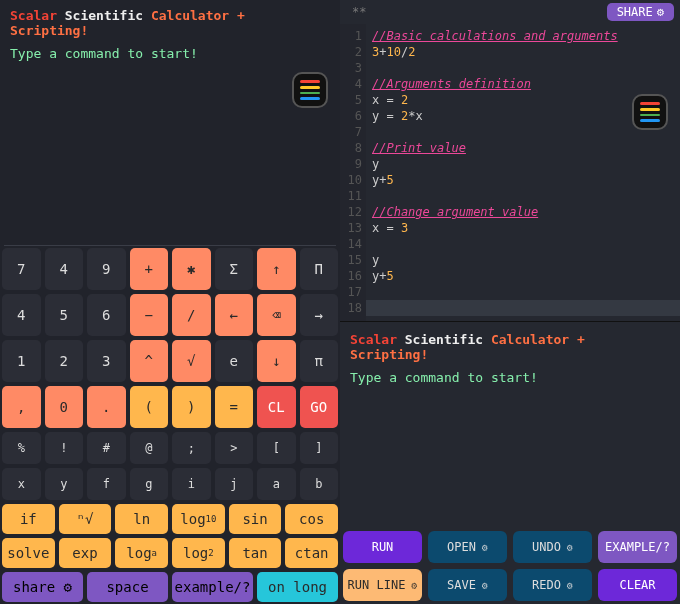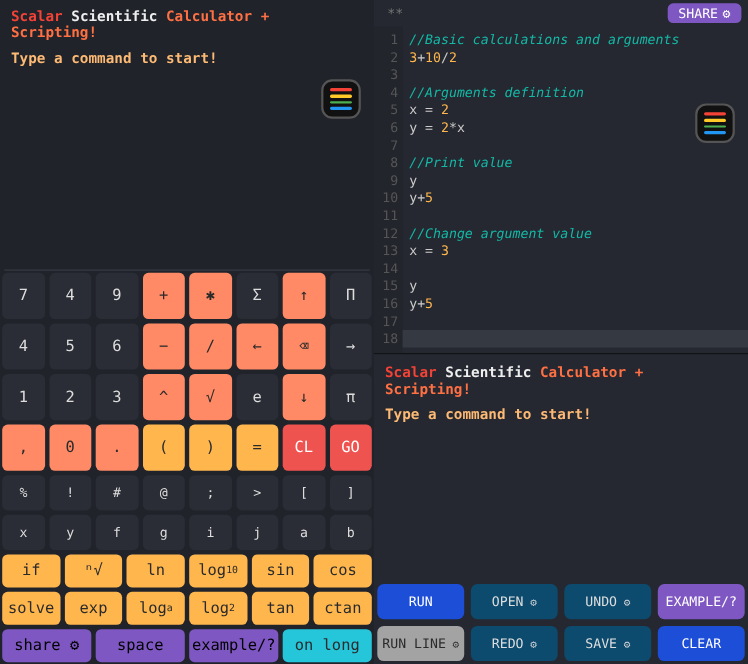--- a/index.html
+++ b/index.html
@@ -5,21 +5,21 @@
   * { box-sizing: border-box; margin: 0; padding: 0; }
   html, body { width: 680px; height: 604px; background: #1e1e1e; font-family: 'Consolas','Menlo',monospace; overflow: hidden; font-size: 13px; }
   .app { display: flex; width: 100%; height: 100%; }
 
   
   .left { width: 340px; height: 604px; background: #21232b; position: relative; }
   .title-line { padding: 8px 10px 2px; font-size: 13px; font-weight: bold; }
   .t-red { color: #f44336; }
   .t-white { color: #eeeeee; }
   .t-orange { color: #ff7043; }
-  .prompt-line { padding: 6px 10px; color: #fdba74; font-size: 13px; font-weight: bold; }
+  .prompt-line { padding: 6px 10px; color: #86efac; font-size: 13px; }
   .app-icon { position: absolute; right: 12px; width: 36px; height: 36px; border-radius: 10px; background: #111; border: 2px solid #555; display:flex; flex-direction:column; justify-content:center; gap:3px; padding:6px; }
   .app-icon span { height:4px; border-radius:2px; }
   .bar-r{background:#f44336;} .bar-y{background:#ffca28;} .bar-g{background:#4caf50;} .bar-b{background:#2196f3;}
   .left .app-icon { top: 72px; }
   .hr { border-top: 1px solid #3a3d47; margin: 0 4px; }
   .hr.top { margin-top: 178px; }
   .cmdline { padding: 8px 10px; height: 36px; display:flex; align-items:center; }
   .cursor { display:inline-block; width:2px; height:18px; background:#1de9b6; }
 
   
@@ -39,36 +39,36 @@
   .right { width: 340px; height: 604px; background: #252830; position: relative; }
   .share-bar { height: 24px; display:flex; justify-content:flex-end; align-items:center; padding: 2px 6px; color:#777; font-size:12px;}
   .star{ margin-right:auto; padding-left:6px;}
   .share-btn { background:#7e57c2; color:#fff; border-radius:5px; padding: 2px 10px; font-size: 12px; display:flex; align-items:flex-end; gap:4px;}
   .gear-small{ display:inline-block;}
   .editor { display:flex; height: 298px; border-bottom:1px solid #111; position:relative;}
   .gutter { width: 26px; text-align: right; padding: 4px 4px; color:#555; font-size:12px; line-height:16px; background:#23252d; }
   .gutter div{ height:16px;}
   .code { flex:1; padding: 4px 6px; font-size:12px; line-height:16px; position:relative; }
   .code div { height:16px; white-space:pre;}
-  .c-com{color:#14b8a6; font-style:italic;}
+  .c-com{color:#ec4899; font-style:italic;text-decoration:underline;}
   .c-num{color:#ffb74d;}
   .c-op{color:#ccc;}
   .c-id{color:#ccc;}
   .hl-line{ position:absolute; left:0; right:0; height:16px; background:rgba(80,90,100,.35); }
   .right .app-icon { top: 70px; }
 
   .console2 { padding: 0; }
   .console2 .title-line{ padding-top:10px;}
   .console2 .prompt-line{ padding-bottom: 6px;}
 
   .btn-rows{ position:absolute; bottom:0; left:0; right:0;}
   .brow{ display:flex;}
   .btn{ flex:1; margin:3px; height:32px; border-radius:6px; display:flex; align-items:center; justify-content:center; font-size:12px; color:#ddd; background:#0c4a6e; cursor:pointer; gap:3px;}
-  .b-red{background:#1d4ed8;color:#fff;}
-  .b-orange{background:#a3a3a3;color:#2a2a2a;}
+  .b-red{background:#6d28d9;color:#fff;}
+  .b-orange{background:#fdba74;color:#2a2a2a;}
   .b-purple{background:#7e57c2;color:#fff;}
   .gear-sm:after{content:"⚙";font-size:10px;margin-left:3px;color:inherit;opacity:.9;}
 </style>
 </head>
 <body>
 
 <div class="app">
 
   <div class="left">
     <div class="title-line">
@@ -242,19 +242,19 @@
 
     <div class="btn-rows" id="btnrows">
         <div class="brow">
           <div class="btn b-red">RUN</div>
           <div class="btn ">OPEN<span class="gear-sm"></span></div>
           <div class="btn ">UNDO<span class="gear-sm"></span></div>
           <div class="btn b-purple">EXAMPLE/?</div>
         </div>
         <div class="brow">
           <div class="btn b-orange">RUN LINE<span class="gear-sm"></span></div>
+          <div class="btn ">SAVE<span class="gear-sm"></span></div>
           <div class="btn ">REDO<span class="gear-sm"></span></div>
-          <div class="btn ">SAVE<span class="gear-sm"></span></div>
           <div class="btn b-red">CLEAR</div>
         </div>
       </div>
   </div>
 </div>
 
 </body></html>

